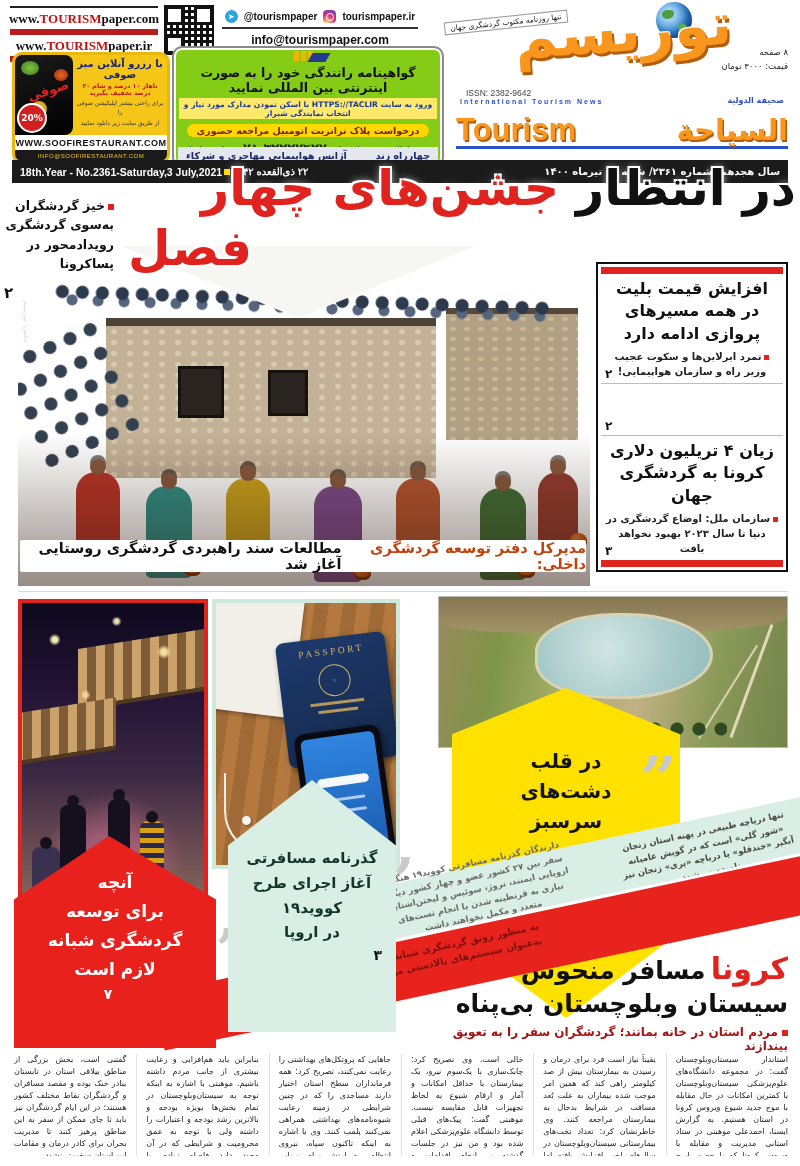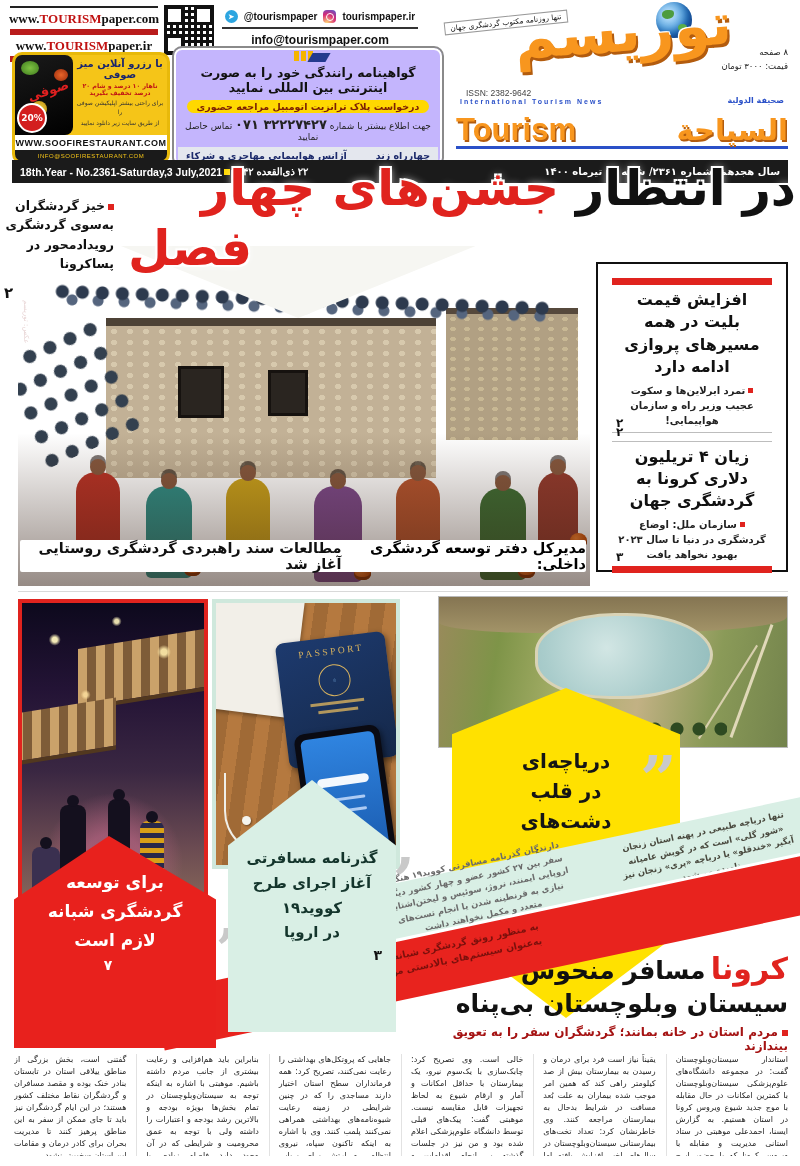--- a/index.html
+++ b/index.html
@@ -62,21 +62,21 @@
             font-size:9px;font-weight:bold;display:flex;align-items:center;justify-content:center;border:2px solid #fff;}
   .so-txt{flex:1;direction:rtl;text-align:center;padding:3px 2px;}
   .so-title{font-size:10px;font-weight:bold;color:#18246e;}
   .so-line{font-size:6.3px;font-weight:bold;color:#c01414;margin-top:2px;}
   .so-app{font-size:6px;color:#333;margin-top:2px;line-height:1.5;}
   .so-url{height:15px;background:#fff;font-size:9px;font-weight:bold;letter-spacing:.5px;display:flex;align-items:center;
           justify-content:center;font-family:"Liberation Sans",sans-serif;}
   .so-mail{height:11px;background:#1a1a1a;color:#f5c518;font-size:6px;display:flex;align-items:center;justify-content:center;
            font-family:"Liberation Sans",sans-serif;letter-spacing:.5px;}
   .license{left:172px;top:46px;width:258px;height:112px;border:2px solid #8a8a8a;border-radius:10px;box-shadow:0 0 0 2px #fff inset;
-           padding:3px 5px;text-align:center;background:#c4b5fd;}
+           padding:3px 5px;text-align:center;background:#84cc16;}
   .lic-logo{margin:0 auto;width:40px;height:13px;position:relative;}
   .lic-logo b{position:absolute;top:0;width:5px;height:10px;background:#f5b400;}
   .lic-logo b:nth-child(1){left:6px}.lic-logo b:nth-child(2){left:13px}.lic-logo b:nth-child(3){left:20px}
   .lic-logo i{position:absolute;right:0;top:2px;width:18px;height:9px;background:#243a8f;transform:skewX(-30deg);}
   .lic-l1{font-size:12.5px;font-weight:bold;direction:rtl;margin-top:1px;}
   .lic-l2{font-size:7.6px;font-weight:bold;color:#1a3a9c;background:#ffe96b;direction:rtl;padding:1.5px 2px;margin-top:3px;}
   .lic-pill{display:inline-block;background:#ffd800;border-radius:10px;padding:1px 10px;font-size:9.5px;font-weight:bold;
             color:#7c1f04;direction:rtl;margin-top:4px;}
   .lic-l4{font-size:9px;direction:rtl;margin-top:3px;color:#222;}
   .lic-l4 b{font-size:13px;}
@@ -115,26 +115,26 @@
   .crowd2{position:absolute;left:0;top:86px;width:110px;height:120px;transform:rotate(-24deg);
      background:radial-gradient(circle at 8px 10px,#33404f 0 6px,transparent 7px) 0 0/22px 26px;}
   .shade{position:absolute;inset:0;background:linear-gradient(180deg,transparent 55%,rgba(46,24,12,.5));}
   .p{position:absolute;border-radius:20px 20px 5px 5px;}
   .p::before{content:"";position:absolute;left:50%;top:-13px;margin-left:-8px;width:16px;height:16px;border-radius:50%;
              background:#86583e;box-shadow:0 -4px 0 0 rgba(20,10,5,.55);}
   .p::after{content:"";position:absolute;right:-9px;bottom:2px;width:17px;height:15px;border-radius:50% 50% 40% 40%;
             background:radial-gradient(circle at 35% 35%,#f08030,#c24c08 70%);box-shadow:inset 0 -3px 0 #8a3305;}
   .cap{left:20px;top:540px;width:566px;height:32px;background:#fff;z-index:3;display:flex;align-items:center;
        justify-content:center;gap:6px;direction:rtl;font-size:14.5px;font-weight:bold;border-radius:2px;}
-  .cap .lbl{color:#000000;}
+  .cap .lbl{color:#c2410c;}
   .credit{left:22px;top:300px;writing-mode:vertical-rl;font-size:7px;color:#e8d5d5;z-index:3;letter-spacing:1px;}
 
   
   .rbox{left:596px;top:262px;width:192px;height:310px;border:2px solid #101010;box-sizing:border-box;background:#fff;
-        display:flex;flex-direction:column;padding:14px;}
+        display:flex;flex-direction:column;padding:3px;}
   .rbar{height:7px;background:#e0231e;flex:none;}
   .ritem{flex:1;display:flex;flex-direction:column;justify-content:center;direction:rtl;text-align:center;
          padding:4px 5px;border-bottom:1px solid #bdbdbd;position:relative;}
   .ritem:nth-last-child(2){border-bottom:none;}
   .rtitle{font-size:16px;font-weight:bold;line-height:1.4;}
   .rtitle.light{font-weight:normal;color:#1d1d1d;}
   .rsub{font-size:10px;font-weight:bold;margin-top:4px;line-height:1.5;color:#222;}
   .rsub .sq{width:5px;height:5px;margin-left:3px;}
   .rpage{position:absolute;left:4px;bottom:2px;font-size:12px;font-weight:bold;}
 
@@ -299,20 +299,21 @@
   </div>
 
   <div class="abs license">
     <div class="lic-logo">
         <b></b>
         <b></b>
         <b></b>
         <i></i>
       </div>
     <div class="lic-l1">گواهینامه رانندگی خود را به صورت اینترنتی بین المللی نمایید</div>
+    <div class="lic-l2">ورود به سایت HTTPS://TACLIR با اسکن نمودن مدارک مورد نیاز و انتخاب نمایندگی شیراز</div>
     <div><span class="lic-pill">درخواست پلاک ترانزیت اتومبیل مراجعه حضوری</span></div>
     <div class="lic-l4">
       <span>جهت اطلاع بیشتر با شماره</span>
       <b>۳۲۲۲۷۴۲۷ ۰۷۱</b>
       <span>تماس حاصل نمایید</span>
     </div>
     <div class="lic-bot">
       <span>چهارراه زند</span>
       <span>آژانس هواپیمایی مهاجری و شرکاء</span>
     </div>
@@ -428,36 +429,36 @@
   <div class="stripe st-mint">
     <div class="lakeq">تنها دریاچه طبیعی در پهنه استان زنجان «شور گلی» است که در گویش عامیانه آبگیر «خندقلو» یا دریاچه «پری» زنجان نیز نامیده می‌شود</div>
   </div>
   <div class="stripe st-white"></div>
   <div class="stripe st-red">
     <div class="nightq">به منظور رونق گردشگری شبانه باید قوانین اجتماعی و تجاری به‌عنوان سیستم‌های بالادستی مورد بازبینی و اصلاح قرار گیرد</div>
   </div>
   <div class="abs passq">دارندگان گذرنامه مسافرتی کووید۱۹ هنگام سفر بین ۲۷ کشور عضو و چهار کشور دیگر اروپایی ایمنند، نروژ، سوئیس و لیختن‌اشتاین نیازی به قرنطینه شدن یا انجام تست‌های متعدد و مکمل نخواهند داشت</div>
 
   <div class="abs arrow yel">
-    <div class="ln">دریاچه‌ای</div>
     <div class="ln">در قلب</div>
     <div class="ln">دشت‌های</div>
     <div class="ln">سرسبز</div>
     <div class="apage">۵</div>
   </div>
 
   <div class="abs arrow mint">
     <div class="ln">گذرنامه مسافرتی</div>
     <div class="ln">آغاز اجرای طرح</div>
     <div class="ln">کووید۱۹</div>
     <div class="ln">در اروپا</div>
     <div class="apage">۳</div>
   </div>
 
   <div class="abs arrow redar">
+    <div class="ln">آنچه</div>
     <div class="ln">برای توسعه</div>
     <div class="ln">گردشگری شبانه</div>
     <div class="ln">لازم است</div>
     <div class="apage">۷</div>
   </div>
 
   <div class="abs corona">
     <div class="co1">
       <span class="r">کرونا</span>
       <span class="b">مسافر منحوس</span>

